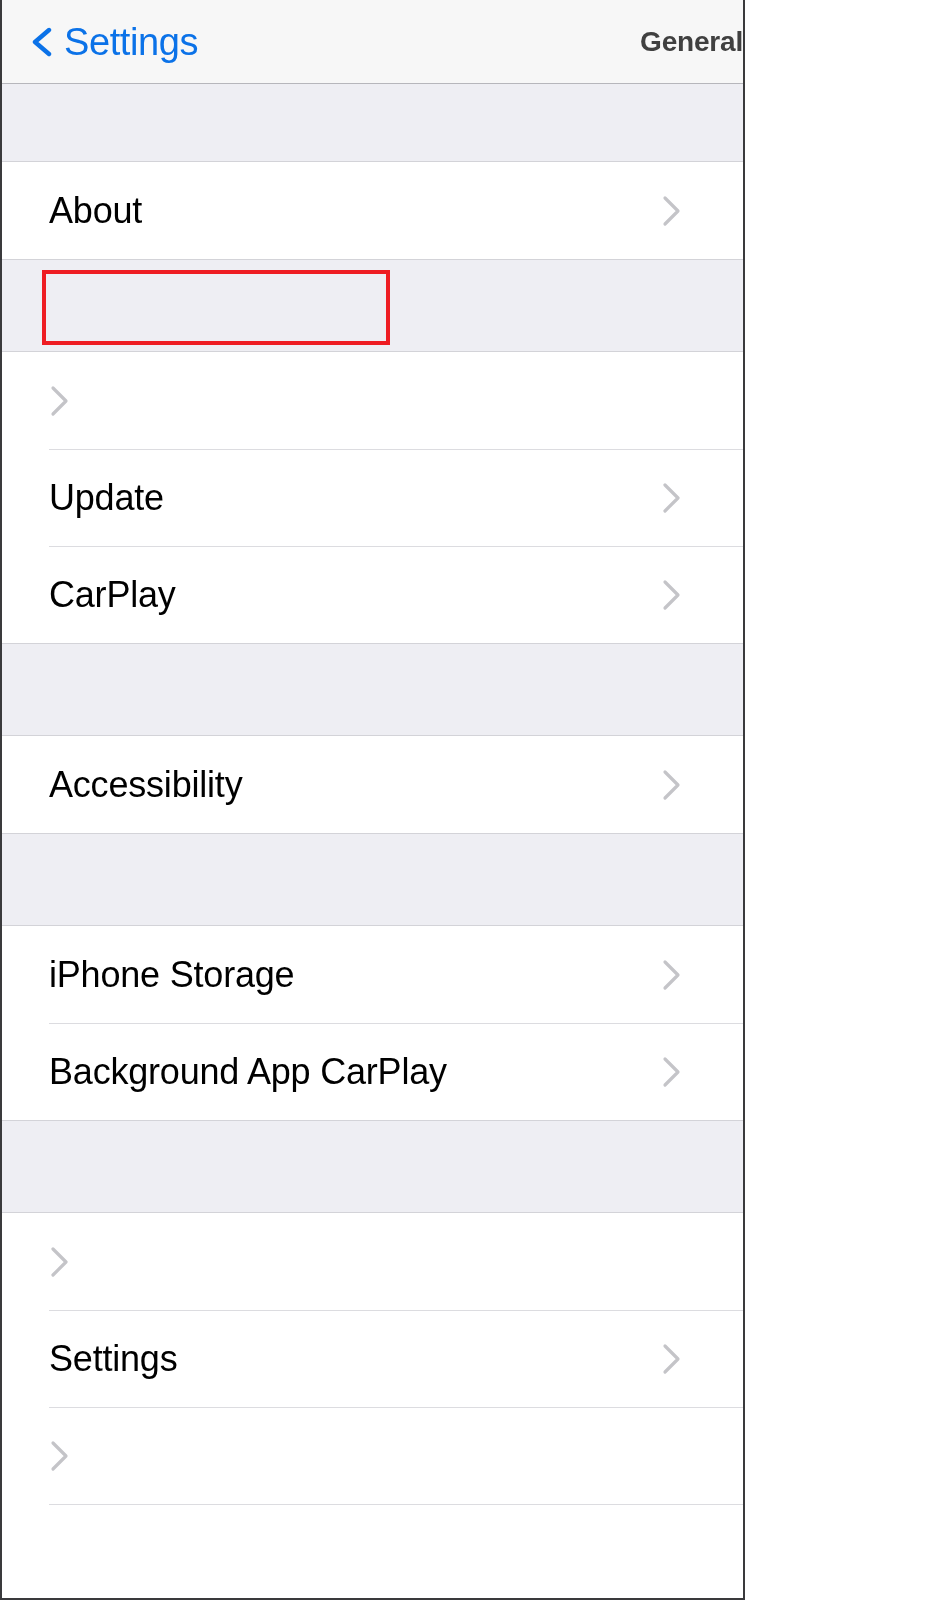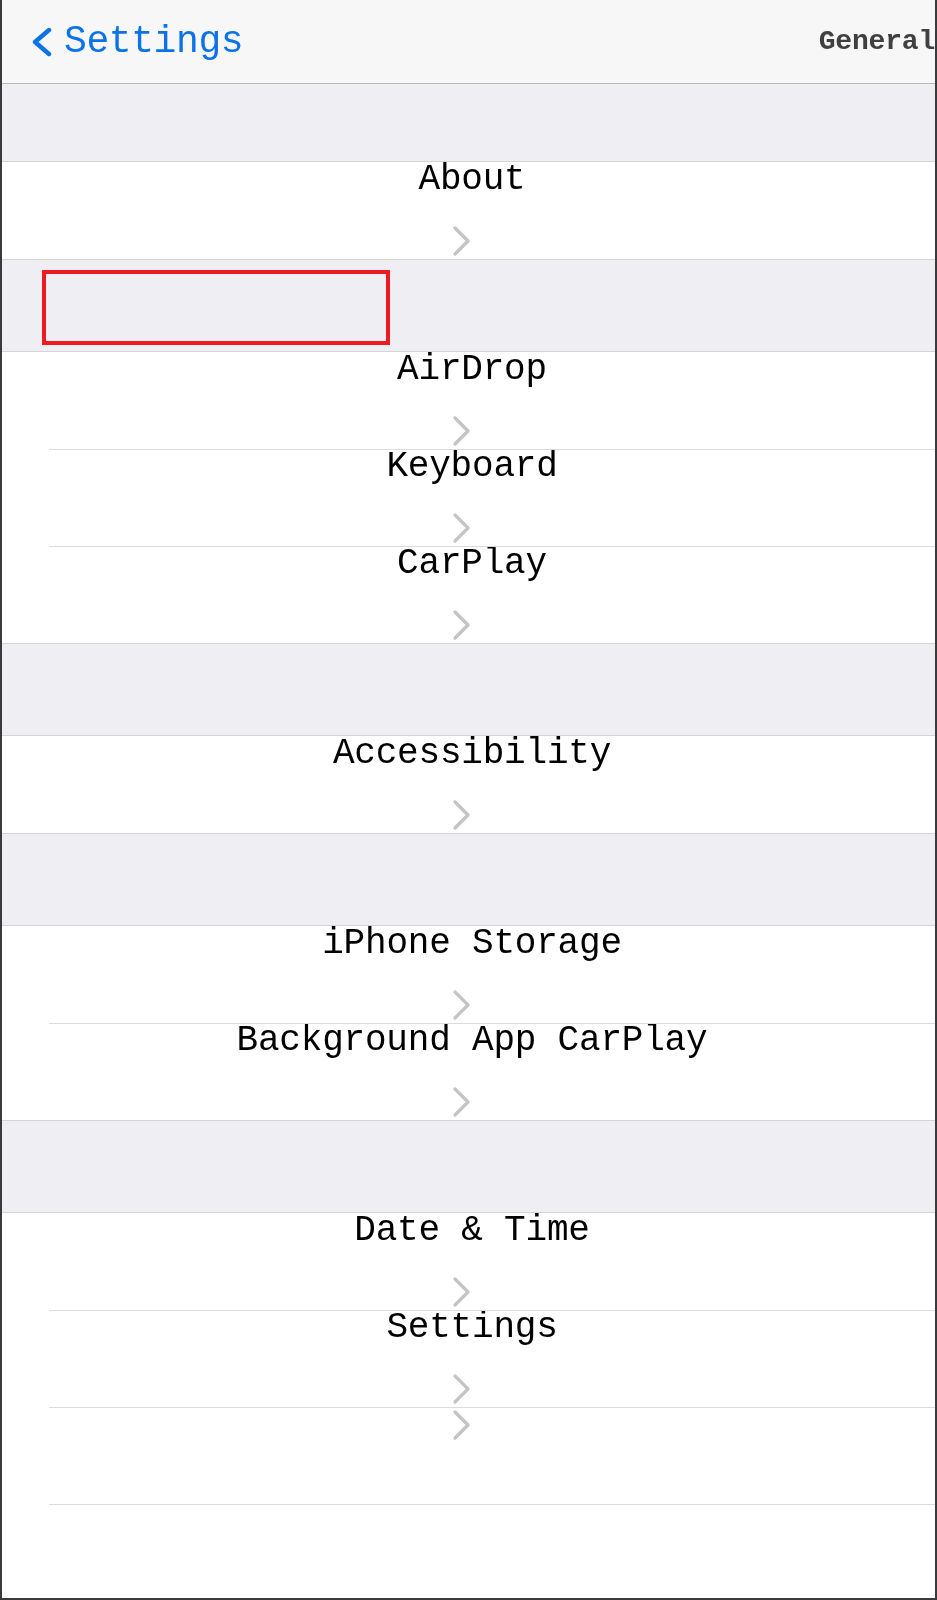--- a/index.html
+++ b/index.html
@@ -7,29 +7,28 @@
     padding: 0;
     background: #ffffff;
   }
   body {
     font-family: "Liberation Sans", "DejaVu Sans", sans-serif;
     -webkit-font-smoothing: antialiased;
   }
 
   #screen {
     position: relative;
-    width: 937px;
+    width: 745px;
     height: 1600px;
     overflow: hidden;
     background: #ffffff;
     box-sizing: border-box;
     border-left: 2px solid #3a3a3c;
     border-right: 2px solid #3a3a3c;
     border-bottom: 2px solid #3a3a3c;
-    font-family: Liberation Mono, monospace;
   }
 
   
   .navbar {
     position: relative;
     height: 84px;
     background: #f7f7f7;
     border-bottom: 1px solid #b6b6bb;
     box-sizing: border-box;
     display: flex;
@@ -93,21 +92,20 @@
   .row {
     position: relative;
     height: 97px;
     display: flex;
     align-items: center;
     padding-left: 47px;
     padding-right: 40px;
     box-sizing: border-box;
     background: #ffffff;
     cursor: pointer;
-    flex-direction: column;
   }
   .row-label {
     font-size: 36px;
     color: #000000;
     letter-spacing: -0.2px;
     line-height: 1;
     flex: 1 1 auto;
   }
   .row-chevron {
     flex: none;
@@ -172,29 +170,28 @@
             <polyline points="4,5 17,18 4,31" fill="none" stroke="#c4c4c8" stroke-width="3.2" stroke-linecap="round" stroke-linejoin="round"></polyline>
           </svg>
         </span>
       </div>
     </div>
 
     <div class="section-gap mid"></div>
 
     <div class="group">
       <div class="row">
-        <span class="row-label">AirDrop</span>
-        <span class="row-chevron">
-          <svg viewBox="0 0 22 36" width="22" height="36" aria-hidden="true">
-            <polyline points="4,5 17,18 4,31" fill="none" stroke="#c4c4c8" stroke-width="3.2" stroke-linecap="round" stroke-linejoin="round"></polyline>
-          </svg>
-        </span>
-      </div>
-      <div class="row">
-        <span class="row-label">Keyboard</span>
+        <span class="row-chevron">
+          <svg viewBox="0 0 22 36" width="22" height="36" aria-hidden="true">
+            <polyline points="4,5 17,18 4,31" fill="none" stroke="#c4c4c8" stroke-width="3.2" stroke-linecap="round" stroke-linejoin="round"></polyline>
+          </svg>
+        </span>
+      </div>
+      <div class="row">
+        <span class="row-label">Update</span>
         <span class="row-chevron">
           <svg viewBox="0 0 22 36" width="22" height="36" aria-hidden="true">
             <polyline points="4,5 17,18 4,31" fill="none" stroke="#c4c4c8" stroke-width="3.2" stroke-linecap="round" stroke-linejoin="round"></polyline>
           </svg>
         </span>
       </div>
       <div class="row">
         <span class="row-label">CarPlay</span>
         <span class="row-chevron">
           <svg viewBox="0 0 22 36" width="22" height="36" aria-hidden="true">
@@ -235,21 +232,20 @@
             <polyline points="4,5 17,18 4,31" fill="none" stroke="#c4c4c8" stroke-width="3.2" stroke-linecap="round" stroke-linejoin="round"></polyline>
           </svg>
         </span>
       </div>
     </div>
 
     <div class="section-gap mid"></div>
 
     <div class="group last-rule">
       <div class="row">
-        <span class="row-label">Date &amp; Time</span>
         <span class="row-chevron">
           <svg viewBox="0 0 22 36" width="22" height="36" aria-hidden="true">
             <polyline points="4,5 17,18 4,31" fill="none" stroke="#c4c4c8" stroke-width="3.2" stroke-linecap="round" stroke-linejoin="round"></polyline>
           </svg>
         </span>
       </div>
       <div class="row">
         <span class="row-label">Settings</span>
         <span class="row-chevron">
           <svg viewBox="0 0 22 36" width="22" height="36" aria-hidden="true">

